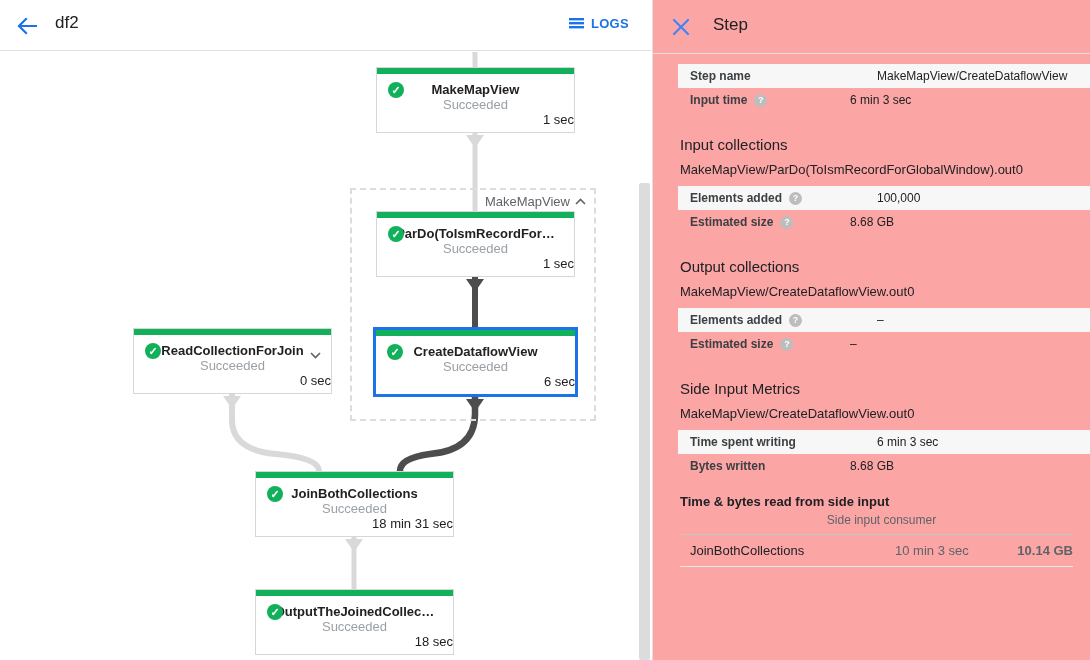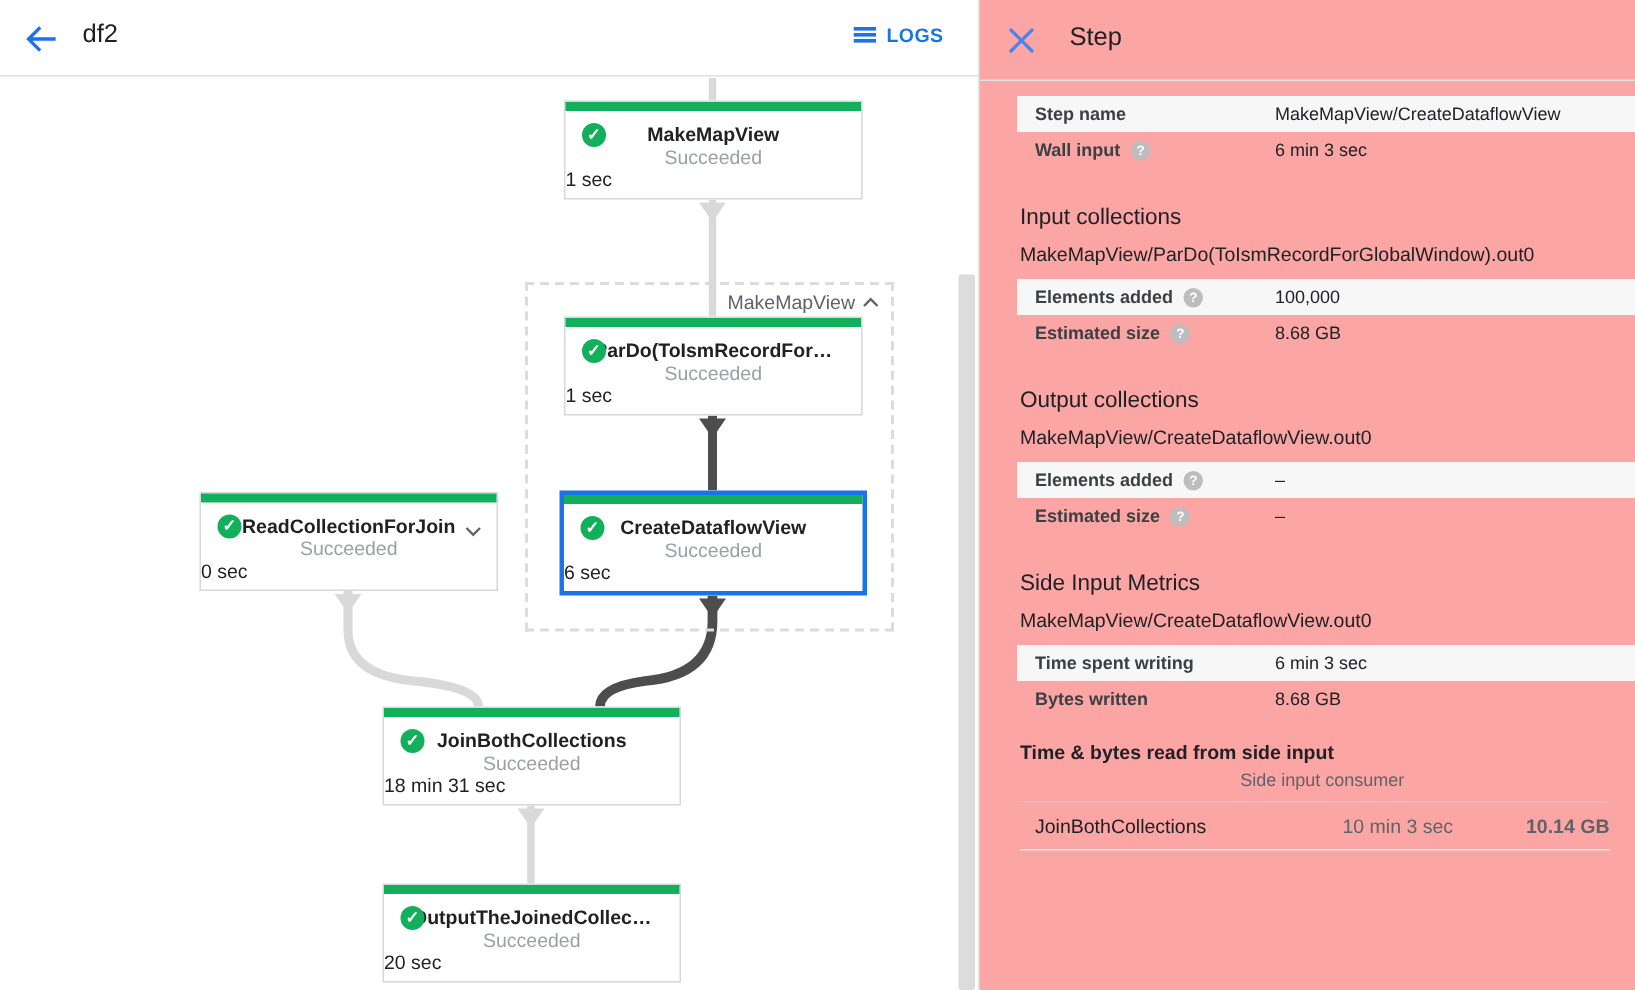--- a/index.html
+++ b/index.html
@@ -27,41 +27,41 @@
   .node { position:absolute; width:199px; height:66px; background:#fff;
           border:1px solid #d5d7da; cursor:pointer; }
   .node.selected { border:3px solid #1a73e8; width:205px; height:70px; }
   .node-bar { position:absolute; left:0; top:0; width:100%; height:6px; background:#12b05a; }
   .check { position:absolute; left:11px; top:14px; width:16px; height:16px; border-radius:50%;
            background:#12b05a; color:#fff; font-size:11px; line-height:16px; text-align:center;
            font-weight:bold; }
   .node-title { margin-top:14px; text-align:center; font-size:13px; font-weight:bold;
                 color:#212121; line-height:15px; white-space:nowrap; }
   .node-status { text-align:center; font-size:13px; color:#9aa0a6; line-height:15px; }
-  .node-time { text-align:left; font-size:13px; color:#212121; line-height:15px; }
+  .node-time { text-align:right; font-size:13px; color:#212121; line-height:15px; }
   .node-chevron { position:absolute; right:10px; top:16px; cursor:pointer; }
 
   .scroll-thumb { position:absolute; left:639px; top:131px; width:11px; height:477px;
                   background:#dcdcdc; border-radius:2px; cursor:pointer; }
 
   .v-divider { position:absolute; left:652px; top:0; width:1px; height:660px; background:#e0e0e0; }
 
   
   .panel { position:absolute; left:653px; top:0; width:437px; height:660px; background:#fca5a5; }
   .panel-header { position:relative; height:54px; border-bottom:1px solid #e0e0e0; }
   .close-btn { position:absolute; left:18px; top:17px; width:20px; height:20px; cursor:pointer; }
   .panel-title { position:absolute; left:60px; top:15px; font-size:17px; color:#212121; }
 
   .panel-body { position:relative; }
   .section-h { margin:24px 17px 0 27px; font-size:15px; color:#202124; }
   .collection-name { margin:9px 17px 0 27px; font-size:13px; color:#202124; }
   .metric-table { margin:10px 0 0 25px; }
   .metric-table.sub { margin-top:9px; }
   .metric-row { display:flex; align-items:center; height:24px; font-size:12px; }
-  .metric-row.odd { background:#f7f7f7; }
+  .metric-row.odd { background:#f7f7f7;gap:27px; }
   .metric-label { width:172px; padding-left:12px; font-weight:bold; color:#3c4043;
                   display:flex; align-items:center; gap:7px; }
   .metric-value { color:#202124; }
   .help { display:inline-block; width:13px; height:13px; border-radius:50%; background:#bdbdbd;
           color:#fff; font-size:9px; font-weight:bold; line-height:13px; text-align:center;
           cursor:pointer; }
 
   .sub-table-h { margin:16px 17px 0 27px; font-size:13px; font-weight:bold; color:#202124; }
   .sub-table { margin:4px 17px 0 27px; }
   .sub-table .hdr { display:flex; align-items:center; height:22px; font-size:12px; color:#5f6368;
@@ -172,21 +172,21 @@
         <div class="node-title">JoinBothCollections</div>
         <div class="node-status">Succeeded</div>
         <div class="node-time">18 min 31 sec</div>
       </div>
 
       <div class="node" style="left:255px; top:537px;">
         <div class="node-bar"></div>
         <span class="check">✓</span>
         <div class="node-title">OutputTheJoinedCollec…</div>
         <div class="node-status">Succeeded</div>
-        <div class="node-time">20 sec</div>
+        <div class="node-time">18 sec</div>
       </div>
 
       <div class="scroll-thumb"></div>
     </div>
   </div>
 
   <div class="v-divider"></div>
 
   <div class="panel">
 
@@ -203,21 +203,21 @@
 
       <div class="metric-table">
         <div class="metric-row odd">
           <span class="metric-label">
               <span>Step name</span>
             </span>
           <span class="metric-value">MakeMapView/CreateDataflowView</span>
         </div>
         <div class="metric-row">
           <span class="metric-label">
-              <span>Wall input</span>
+              <span>Input time</span>
               <span class="help">?</span>
             </span>
           <span class="metric-value">6 min 3 sec</span>
         </div>
       </div>
 
       <div class="section-h">Input collections</div>
       <div class="collection-name">MakeMapView/ParDo(ToIsmRecordForGlobalWindow).out0</div>
       <div class="metric-table sub">
         <div class="metric-row odd">

